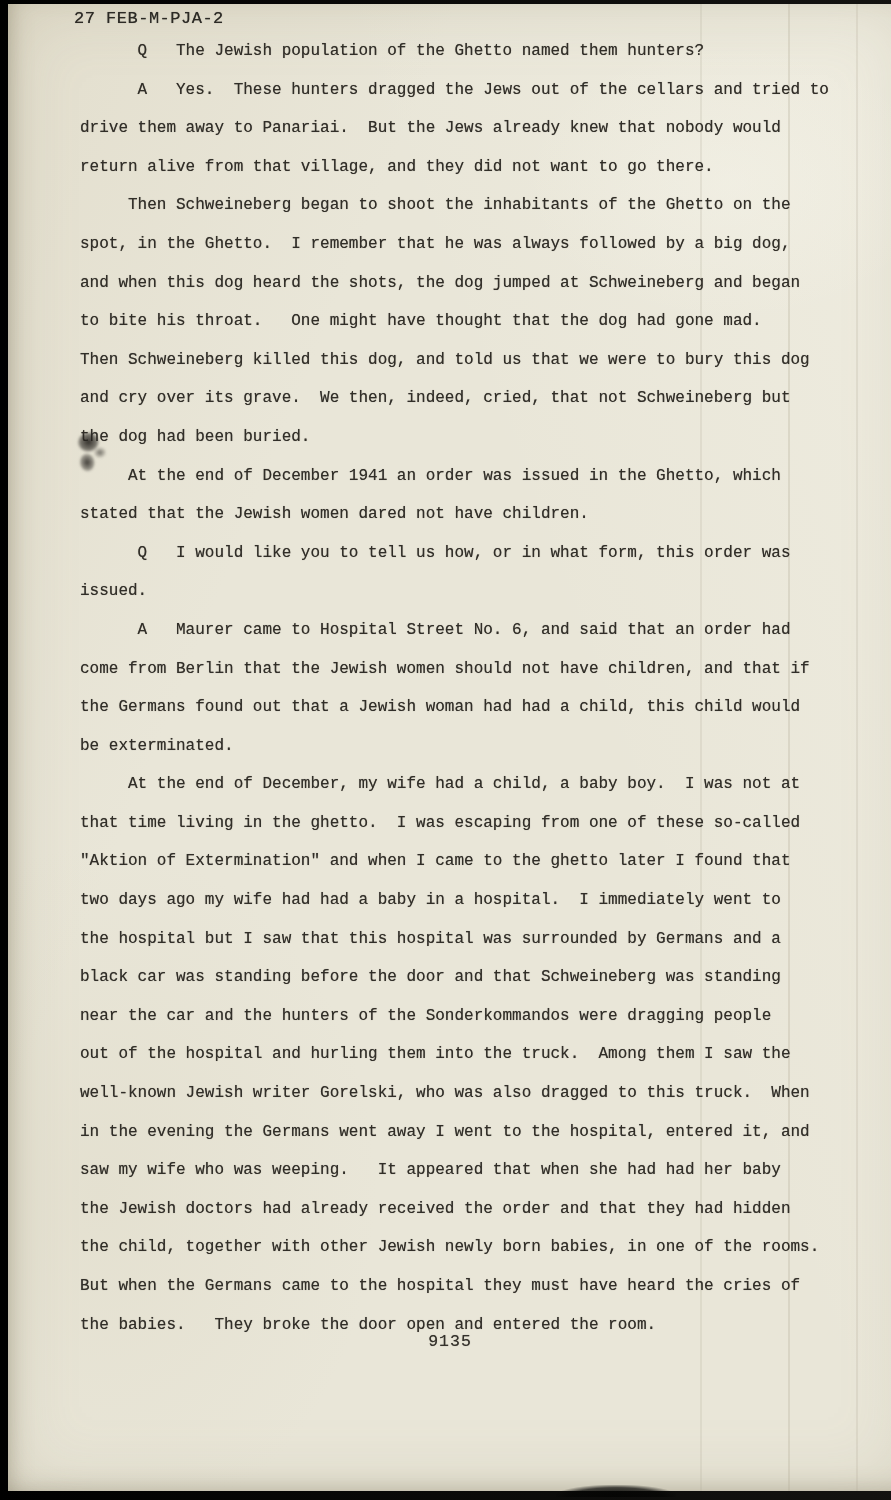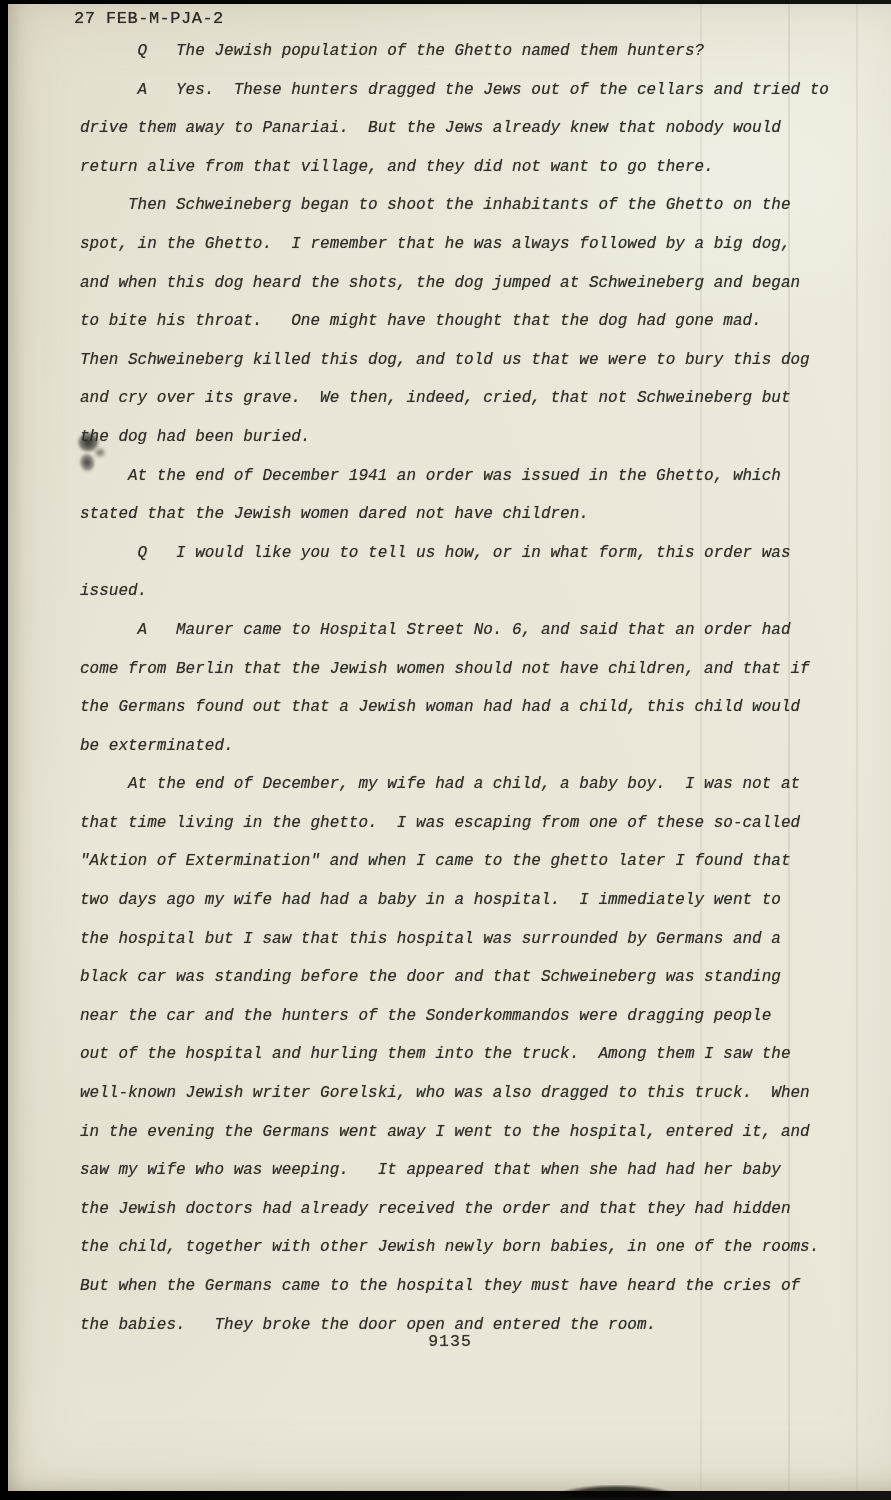--- a/index.html
+++ b/index.html
@@ -67,21 +67,21 @@
     position: absolute;
     top: 28px;
     left: 72px;
     width: 760px;
     font-size: 16px;
     line-height: 38.6px;
     color: #312e28;
     text-shadow: 0 0 0.7px rgba(49,46,40,0.65);
     white-space: pre;
   }
-  .line { height: 38.6px; font-style: italic; }
+  .line { height: 38.6px; }
   .page-number {
     position: absolute;
     top: 1328px;
     left: 72px;
     width: 740px;
     text-align: center;
     font-size: 16.5px;
     letter-spacing: 1px;
     color: #34312b;
     text-shadow: 0 0 0.7px rgba(52,49,43,0.65);

